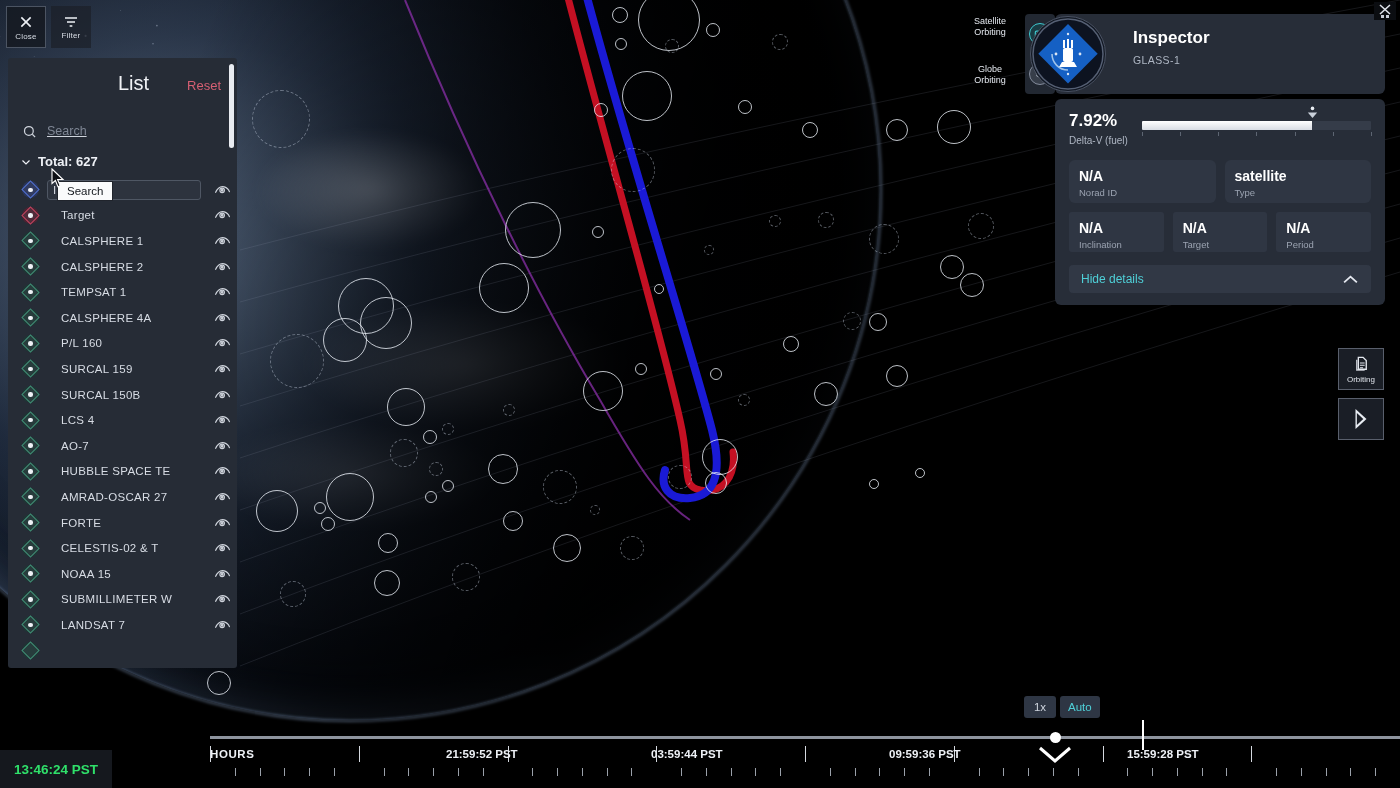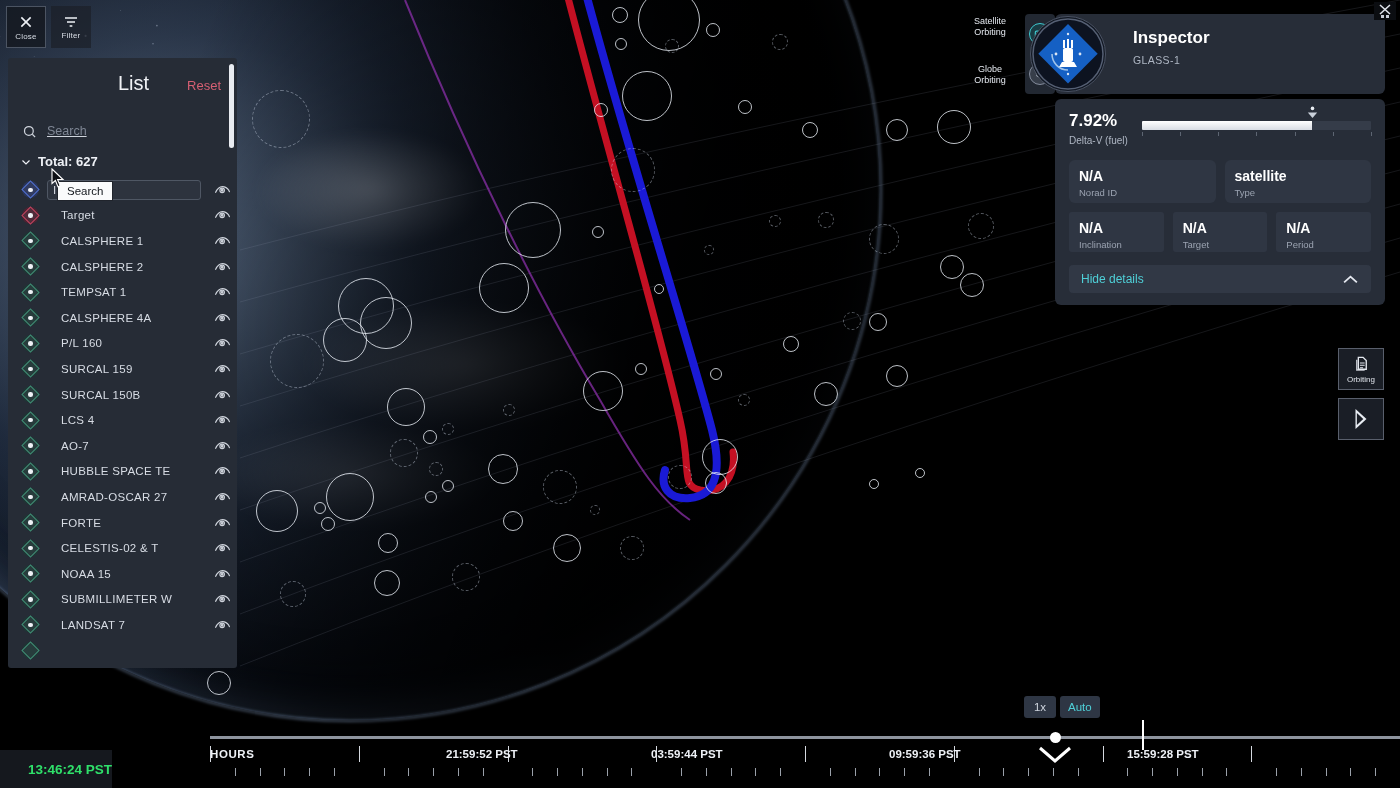--- a/index.html
+++ b/index.html
@@ -233,21 +233,21 @@
 
   
   #win-close { position: absolute; right: 4px; top: 2px; z-index: 30; cursor: pointer; }
 
   
   #timebox { position: absolute; left: 0; right: 0; bottom: 0; height: 100px; z-index: 24; }
   #clock {
     position: absolute; left: 0; bottom: 0;
     width: 112px; height: 38px;
     background: #15181e;
-    display: flex; align-items: center; justify-content: flex-end;
+    display: flex; align-items: center; justify-content: center;
   }
   #clock .t { color: #2fe06a; font-size: 13.5px; font-weight: bold; font-family: "Liberation Sans", sans-serif; }
   #speed-btns { position: absolute; left: 1024px; top: 8px; display: flex; gap: 4px; }
   .sp-btn {
     min-width: 32px; height: 22px; padding: 0 8px;
     background: #2e3644; border-radius: 3px;
     display: flex; align-items: center; justify-content: center;
     font-size: 11.5px; color: #cfd5de; cursor: pointer;
   }
   .sp-btn.accent { color: #4fd0d8; }

